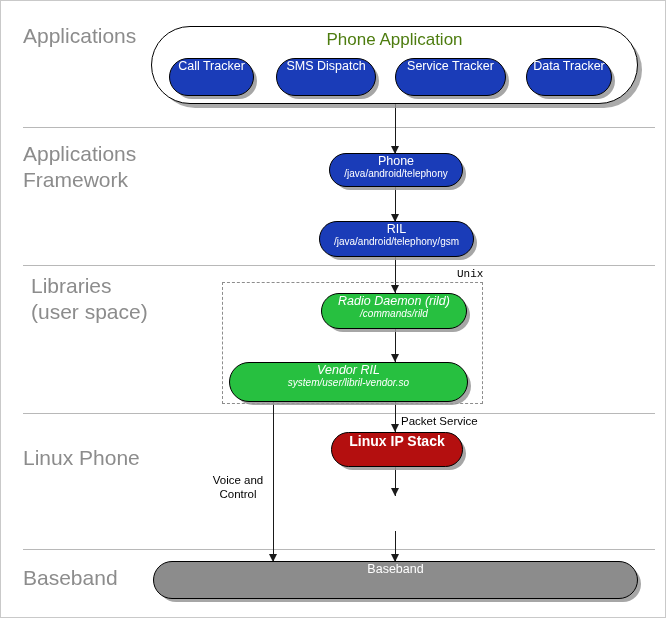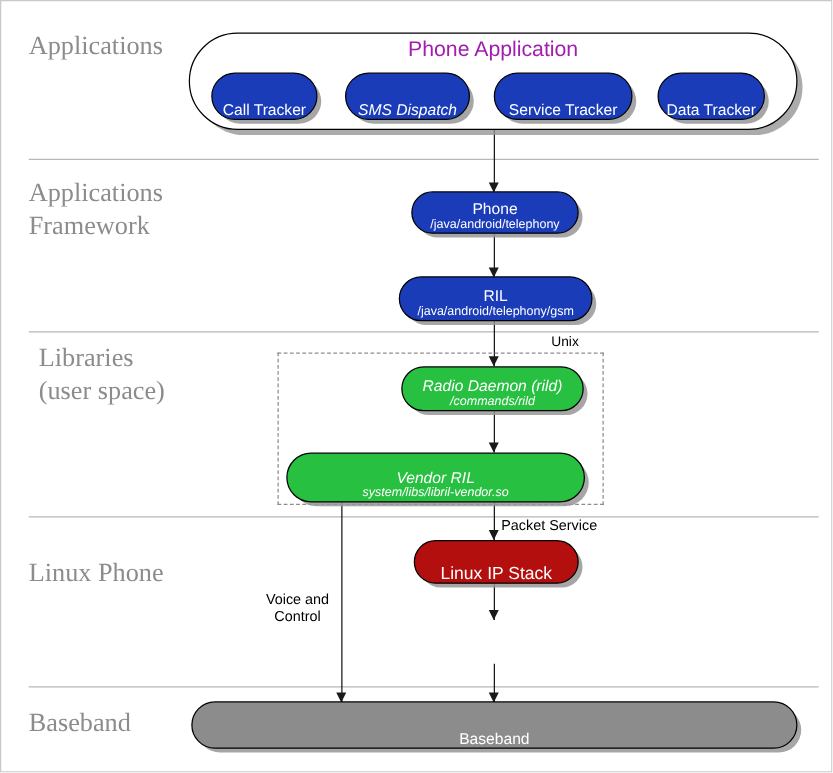--- a/index.html
+++ b/index.html
@@ -17,42 +17,42 @@
     font-family: "Liberation Sans", sans-serif;
     overflow: hidden;
   }
 
   
   .layer-label {
     position: absolute;
     color: #8c8c8c;
     font-size: 21px;
     line-height: 26px;
-    font-family: Liberation Serif, serif;
+    font-family: Liberation Sans, sans-serif;
     white-space: pre-line;
     letter-spacing: 0px;
   }
   .divider {
     position: absolute;
     left: 22px;
     width: 632px;
     height: 1px;
     background: #b8b8b8;
   }
 
   
   .node {
     position: absolute;
     border: 1.4px solid #000;
     border-radius: 999px;
     box-sizing: border-box;
     display: flex;
     flex-direction: column;
     align-items: center;
-    justify-content: flex-end;
+    justify-content: flex-start;
     color: #ffffff;
     text-align: center;
     box-shadow: 4px 4px 0 -1px rgba(150,150,150,0.85);
     z-index: 5;
   }
   .node .t1 {
     font-size: 12.5px;
     line-height: 14px;
     font-family: "Liberation Sans", sans-serif;
   }
@@ -82,44 +82,44 @@
     box-shadow: 5px 5px 0 -1px rgba(150,150,150,0.8);
     z-index: 3;
   }
   #phone-app-title {
     position: absolute;
     left: 150px;
     top: 29px;
     width: 487px;
     text-align: center;
     font-size: 17px;
-    color: #a21caf;
+    color: #4d7c0f;
     z-index: 6;
     font-family: "Liberation Sans", sans-serif;
   }
 
   
   #unix-box {
     position: absolute;
     left: 221px;
     top: 281px;
     width: 261px;
     height: 122px;
     border: 1.4px dashed #8d8d8d;
     box-sizing: border-box;
     z-index: 2;
   }
   #unix-label {
     position: absolute;
-    left: 440px;
+    left: 456px;
     top: 267px;
     font-size: 11px;
     color: #000;
     z-index: 6;
-    font-family: Liberation Sans, sans-serif;
+    font-family: Liberation Mono, monospace;
   }
 
   
   .vline {
     position: absolute;
     width: 1.4px;
     background: #1a1a1a;
     z-index: 1;
   }
   .arrowhead {
@@ -191,21 +191,21 @@
   <div class="edge-label" style="left:400px; top:413px; text-align:left;">Packet Service</div>
   <div class="edge-label" style="left:202px; top:472px; width:70px;">Voice and
 Control</div>
 
   <div id="phone-app-container"></div>
   <div id="phone-app-title">Phone Application</div>
 
   <div class="node blue" style="left:168px; top:57px; width:85px; height:38px;">
     <span class="t1">Call Tracker</span>
   </div>
-  <div class="node blue" style="left:275px; top:57px; width:100px; height:38px;font-style:italic;">
+  <div class="node blue" style="left:275px; top:57px; width:100px; height:38px;">
     <span class="t1">SMS Dispatch</span>
   </div>
   <div class="node blue" style="left:394px; top:57px; width:111px; height:38px;">
     <span class="t1">Service Tracker</span>
   </div>
   <div class="node blue" style="left:525px; top:57px; width:86px; height:38px;">
     <span class="t1">Data Tracker</span>
   </div>
 
   <div class="node blue" style="left:328px; top:152px; width:134px; height:34px;">
@@ -219,24 +219,24 @@
 
   <div id="unix-box"></div>
   <div id="unix-label">Unix</div>
 
   <div class="node green" style="left:320px; top:292px; width:146px; height:36px;">
     <span class="t1">Radio Daemon (rild)</span>
     <span class="t2">/commands/rild</span>
   </div>
   <div class="node green" style="left:228px; top:361px; width:239px; height:40px;">
     <span class="t1">Vendor RIL</span>
-    <span class="t2">system/libs/libril-vendor.so</span>
-  </div>
-
-  <div class="node red big" style="left:330px; top:431px; width:132px; height:35px;">
+    <span class="t2">system/user/libril-vendor.so</span>
+  </div>
+
+  <div class="node red big" style="left:330px; top:431px; width:132px; height:35px;font-weight:bold;">
     <span class="t1">Linux IP Stack</span>
   </div>
 
   <div class="node gray" style="left:152px; top:560px; width:485px; height:38px;">
     <span class="t1">Baseband</span>
   </div>
 
 </div>
 
 </body></html>

